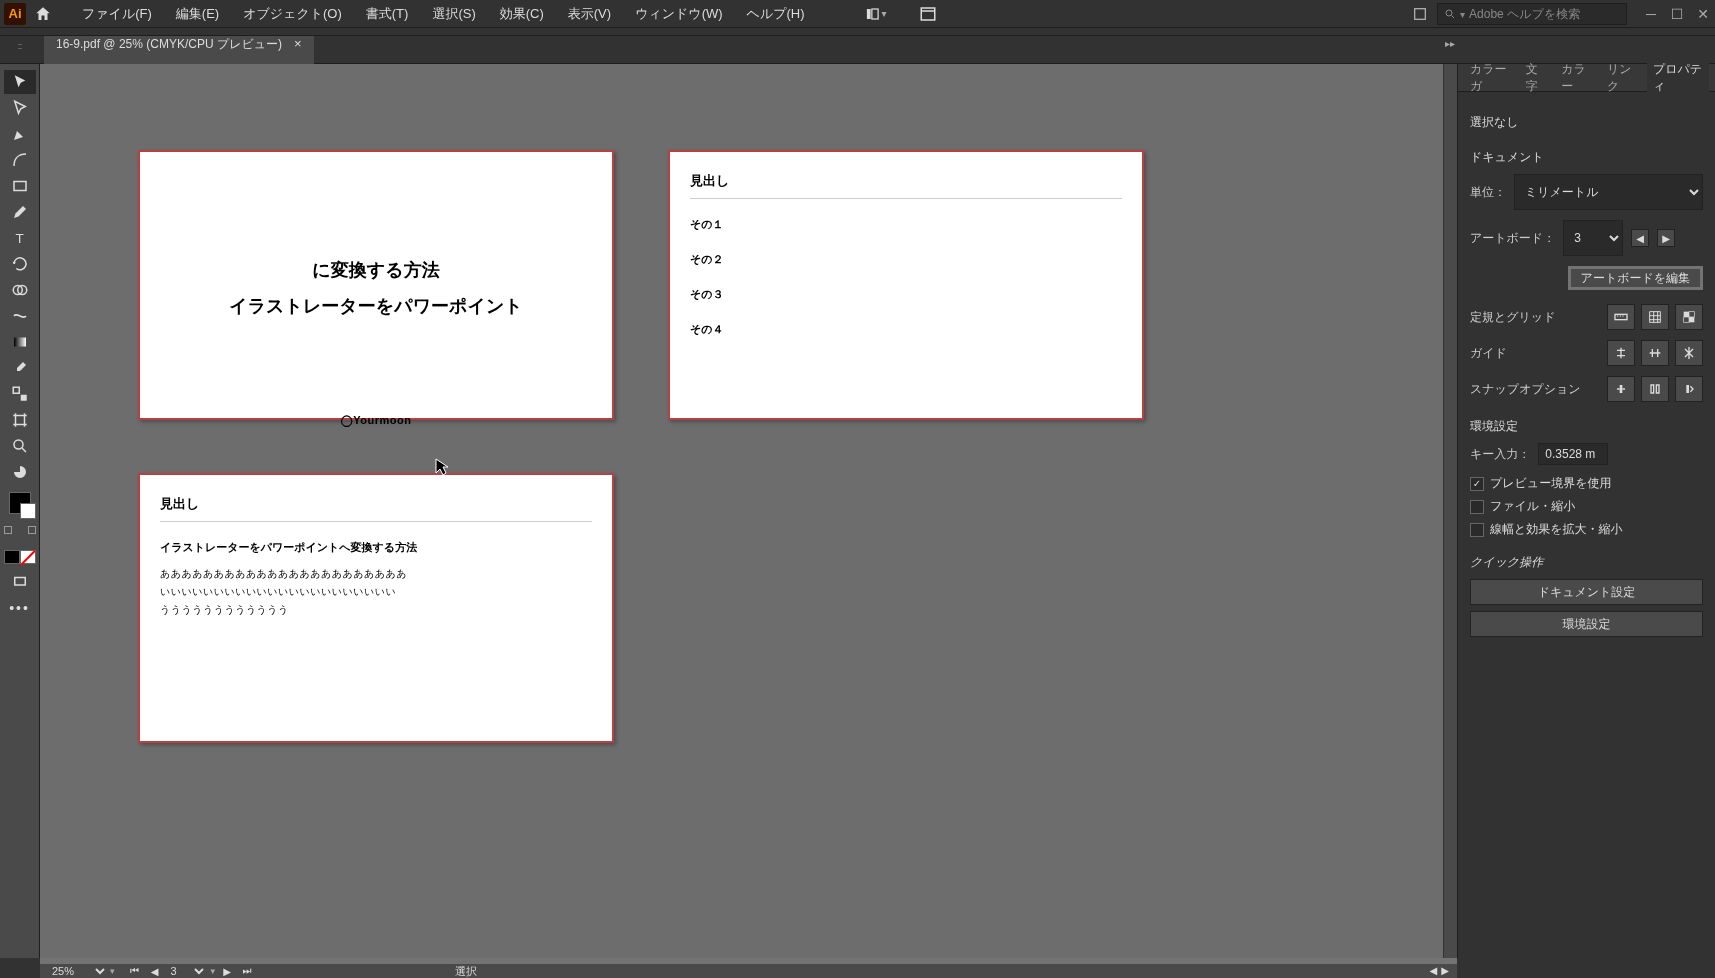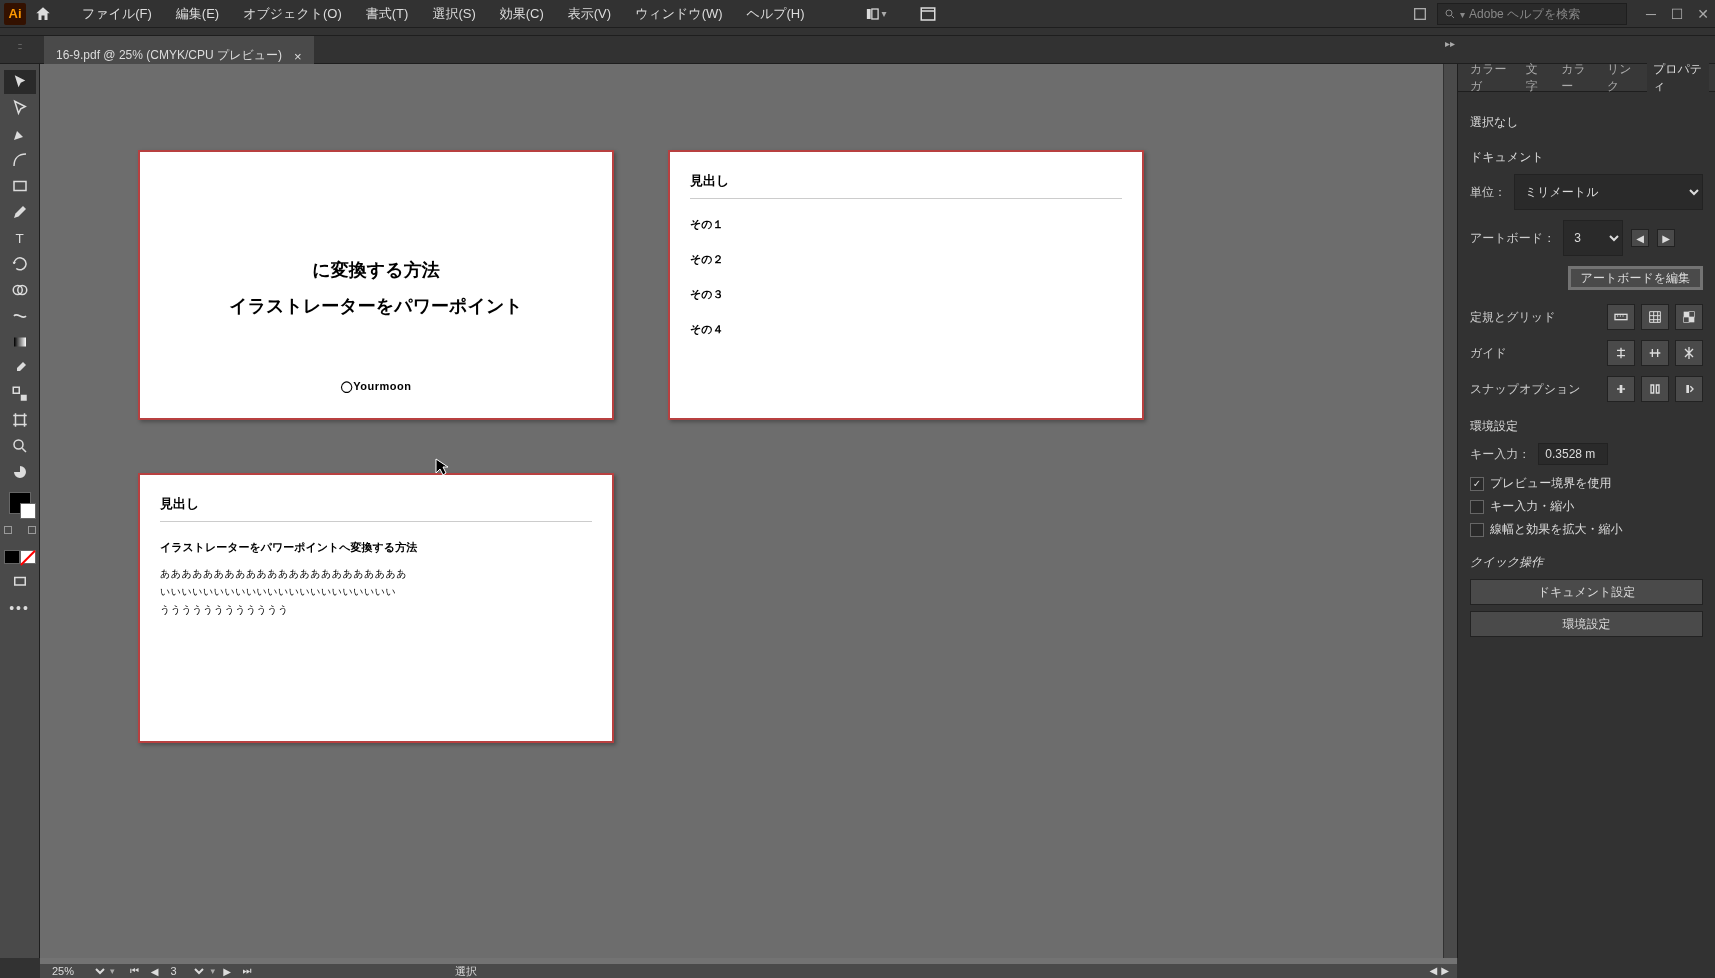--- a/index.html
+++ b/index.html
@@ -18,21 +18,21 @@
 .win-ctrl { width: 16px; height: 16px; color: #aaa; cursor: pointer; display:flex; align-items:center; justify-content:center; font-size:14px; }
 .layout-icon { width:22px; height:22px; display:flex; align-items:center; justify-content:center; margin-left:20px; }
 .layout-group { display:flex; align-items:center; margin-left:30px; gap:10px; }
 
 
 .control-bar { height: 8px; background: #323232; border-bottom: 1px solid #1e1e1e; }
 
 
 .tab-bar { height: 28px; background: #323232; display: flex; align-items: center; padding-left: 44px; border-bottom: 1px solid #1e1e1e; }
 .doc-handle { position:absolute; left:4px; top:36px; width:30px; height:20px; display:flex; align-items:center; justify-content:center; color:#666; font-size:9px; letter-spacing:-2px; }
-.doc-tab { background: #4a4a4a; height: 28px; display: flex; align-items: flex-end; padding: 0 12px; color: #dcdcdc; font-size: 12px; gap: 12px; }
+.doc-tab { background: #4a4a4a; height: 28px; display: flex; align-items: flex-start; padding: 0 12px; color: #dcdcdc; font-size: 12px; gap: 12px; }
 .tab-close { color: #dcdcdc; cursor: pointer; font-size: 13px; }
 
 
 .main-area { position: absolute; top: 64px; bottom: 20px; left: 0; right: 0; display: flex; }
 
 
 .toolbar { width: 40px; background: #4a4a4a; display: flex; flex-direction: column; align-items: center; padding-top: 6px; gap: 2px; border-right: 1px solid #1e1e1e; }
 .tool { width: 32px; height: 24px; display: flex; align-items: center; justify-content: center; color: #dcdcdc; cursor: pointer; position: relative; }
 .tool.active { background: #2a2a2a; }
 .tool svg { width: 18px; height: 18px; fill: #dcdcdc; }
@@ -47,21 +47,21 @@
 
 
 .canvas-wrap { flex: 1; background: #4a4a4a; position: relative; overflow: hidden; }
 .canvas { position: absolute; inset: 0; background: #6d6d6d; }
 .artboard { position: absolute; background: #ffffff; border: 2px solid #b84040; box-shadow: 2px 2px 4px rgba(0,0,0,0.3); }
 .ab1 { left: 98px; top: 86px; width: 476px; height: 270px; }
 .ab2 { left: 628px; top: 86px; width: 476px; height: 270px; }
 .ab3 { left: 98px; top: 409px; width: 476px; height: 270px; }
 .ab-content { padding: 20px; color:#000; }
 .ab1 .title-text { text-align: center; font-size: 18px; font-weight: 600; margin-top: 80px; line-height: 2; }
-.ab1 .brand { text-align:center; font-size:11px; font-weight:600; margin-top:56px; letter-spacing:0.5px; }
+.ab1 .brand { text-align:center; font-size:11px; font-weight:600; margin-top:90px; letter-spacing:0.5px; }
 .ab-heading { font-size: 13px; font-weight: 600; border-bottom: 1px solid #ccc; padding-bottom: 8px; margin-bottom: 18px; }
 .ab-item { font-size: 11px; font-weight: 600; margin-bottom: 20px; }
 .ab3-sub { font-size:11px; font-weight:600; margin-bottom:12px; }
 .ab3-line { font-size:10px; margin-bottom:4px; letter-spacing:0.5px; }
 .cursor-arrow { position:absolute; left:394px; top:393px; pointer-events:none; }
 
 
 .right-panel { width: 258px; background: #323232; border-left: 1px solid #1e1e1e; display: flex; flex-direction: column; font-size: 12px; }
 .panel-tabs { display: flex; height: 28px; align-items: center; padding: 0 6px; gap: 4px; border-bottom: 1px solid #1e1e1e; background:#383838; }
 .panel-tab { padding: 4px 6px; color: #aaa; cursor: pointer; font-size: 12px; }
@@ -415,21 +415,21 @@
       <div class="panel-row">
         <span class="panel-label">キー入力：</span>
         <input class="panel-input" value="0.3528 m" style="">
       </div>
       <div class="chk-row">
         <div class="chk">✓</div>
         <span>プレビュー境界を使用</span>
       </div>
       <div class="chk-row">
         <div class="chk"></div>
-        <span>キー入力・縮小</span>
+        <span>ファイル・縮小</span>
       </div>
       <div class="chk-row">
         <div class="chk"></div>
         <span>線幅と効果を拡大・縮小</span>
       </div>
 
       <div class="panel-section-title" style="margin-top:16px;font-style:italic;">クイック操作</div>
       <button class="panel-button">ドキュメント設定</button>
       <button class="panel-button">環境設定</button>
     </div>

